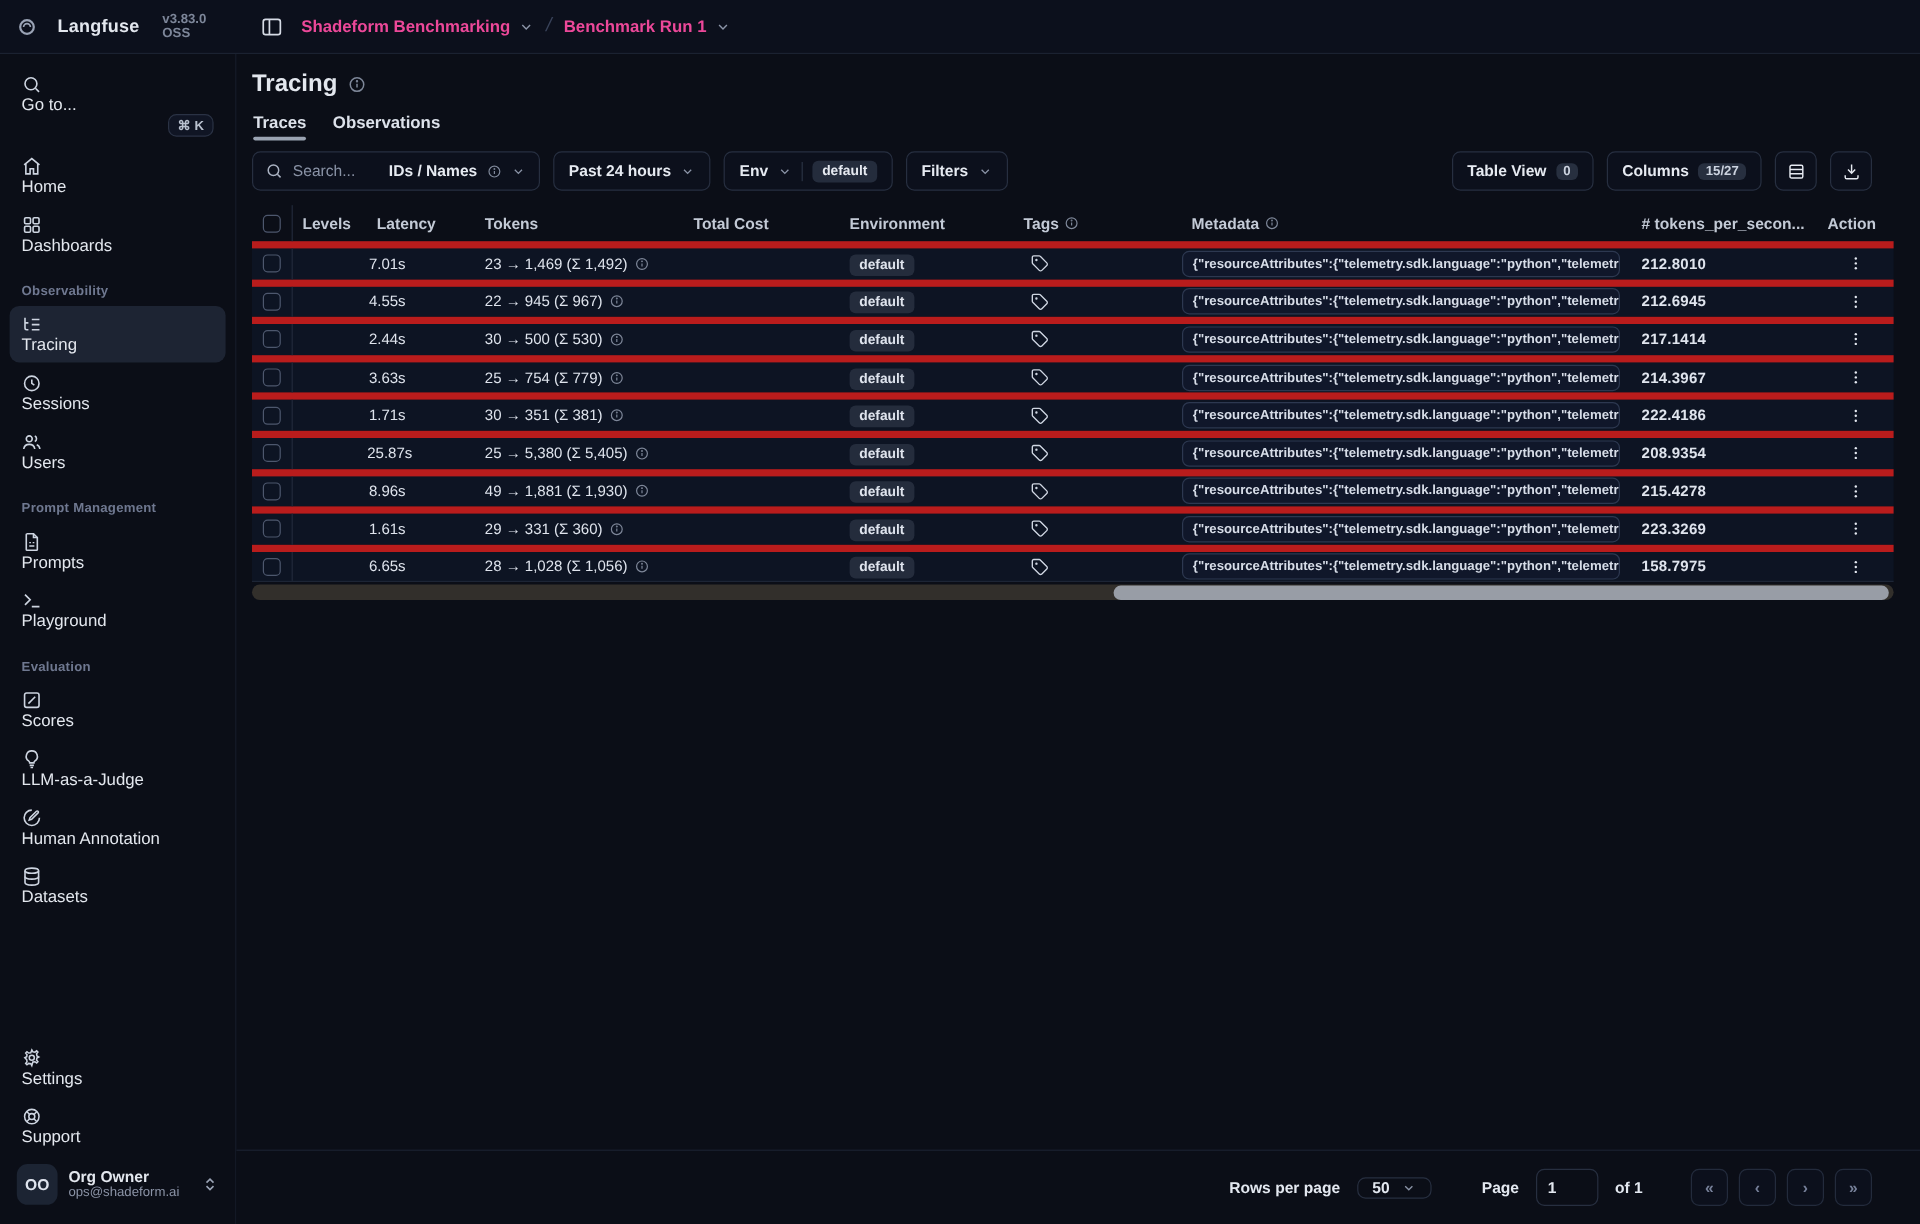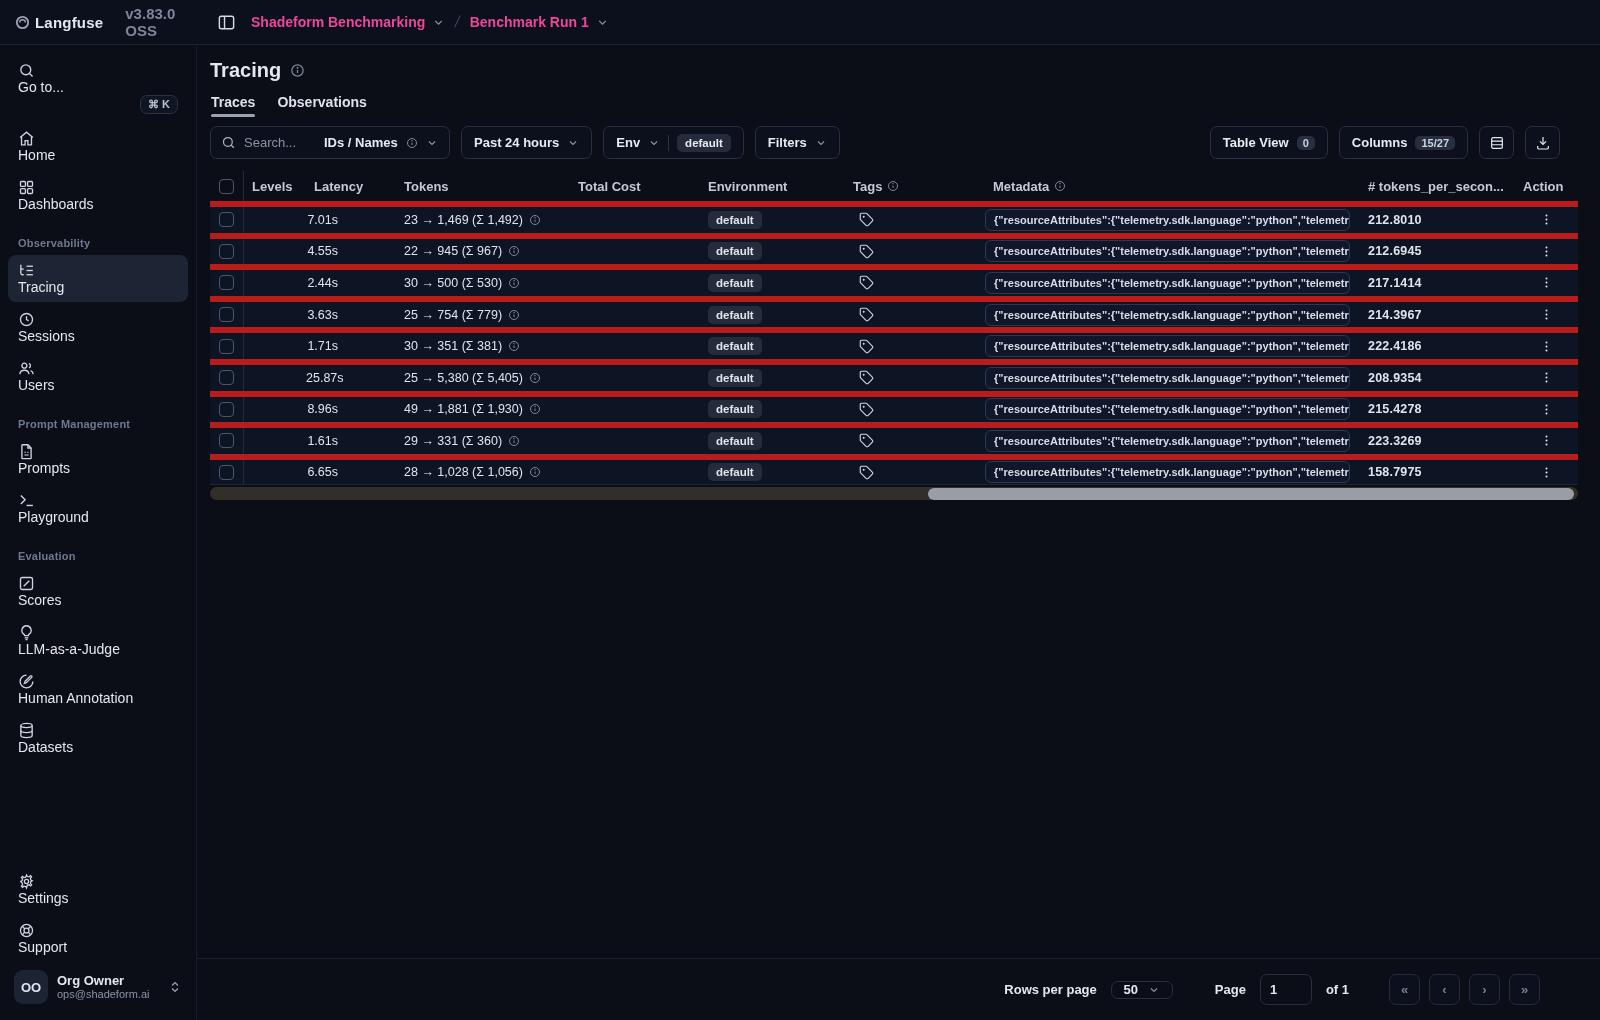--- a/index.html
+++ b/index.html
@@ -12,23 +12,23 @@
     position:relative;
   }
   svg { display:block; }
 
   
   .topbar {
     position:absolute; top:0; left:0; right:0; height:45px;
     background:#0c101c; border-bottom:1px solid #1b2231;
     display:flex; align-items:center;
   }
-  .brand { width:197px; display:flex; align-items:center; gap:4px; padding-left:14px; flex:none; }
+  .brand { width:197px; display:flex; align-items:center; gap:17px; padding-left:14px; flex:none; }
   .brand-name { font-size:15px; font-weight:700; letter-spacing:.2px; }
-  .brand-version { font-size:15px; font-weight:700; color:#7d8699; margin-left:18px; }
+  .brand-version { font-size:11px; font-weight:700; color:#7d8699; margin-left:2px; }
   .panel-toggle {
     margin-left:14px; width:30px; height:30px; border-radius:6px;
     display:flex; align-items:center; justify-content:center; color:#d6dbe5; cursor:pointer;
   }
   .crumbs { display:flex; align-items:center; gap:10px; margin-left:10px; }
   .crumb { display:flex; align-items:center; gap:7px; font-size:14px; font-weight:600; color:#ec4899; cursor:pointer; }
   .crumb-sep { color:#39435a; font-size:16px; font-weight:400; transform:skewX(-12deg); }
   .chev { color:#8b94a7; }
 
   
@@ -125,21 +125,21 @@
   .cell-tps { padding-left:8px; font-weight:700; letter-spacing:.2px; }
   .cell-action { display:flex; justify-content:center; color:#e3e8f0; cursor:pointer; }
 
   .hscroll { margin:2px 0 0 13px; width:1368px; height:13px; background:#322f2b; border-radius:7px; position:relative; }
   .hscroll-thumb { position:absolute; top:0.5px; height:12px; left:52.5%; width:47.2%; background:#989da6; border-radius:7px; cursor:grab; }
 
   
   .footer {
     position:absolute; left:0; right:0; bottom:0; height:62px;
     border-top:1px solid #1b2231; background:#0b0e17;
-    display:flex; align-items:center; justify-content:flex-end; gap:14px; padding-right:60px;
+    display:flex; align-items:center; justify-content:flex-end; gap:14px; padding-right:40px;
     font-size:13px; font-weight:600; color:#e3e8f0;
   }
   .select-box {
     height:18px; min-width:62px; border:1px solid #272f40; border-radius:7px;
     display:flex; align-items:center; gap:10px; justify-content:center; padding:0 10px; cursor:pointer;
   }
   .page-input {
     height:31px; width:52px; border:1px solid #272f40; border-radius:7px;
     background:transparent; color:#e3e8f0; font-family:"Liberation Sans", sans-serif;
     font-size:13px; font-weight:600; padding:0 9px; outline:none;

